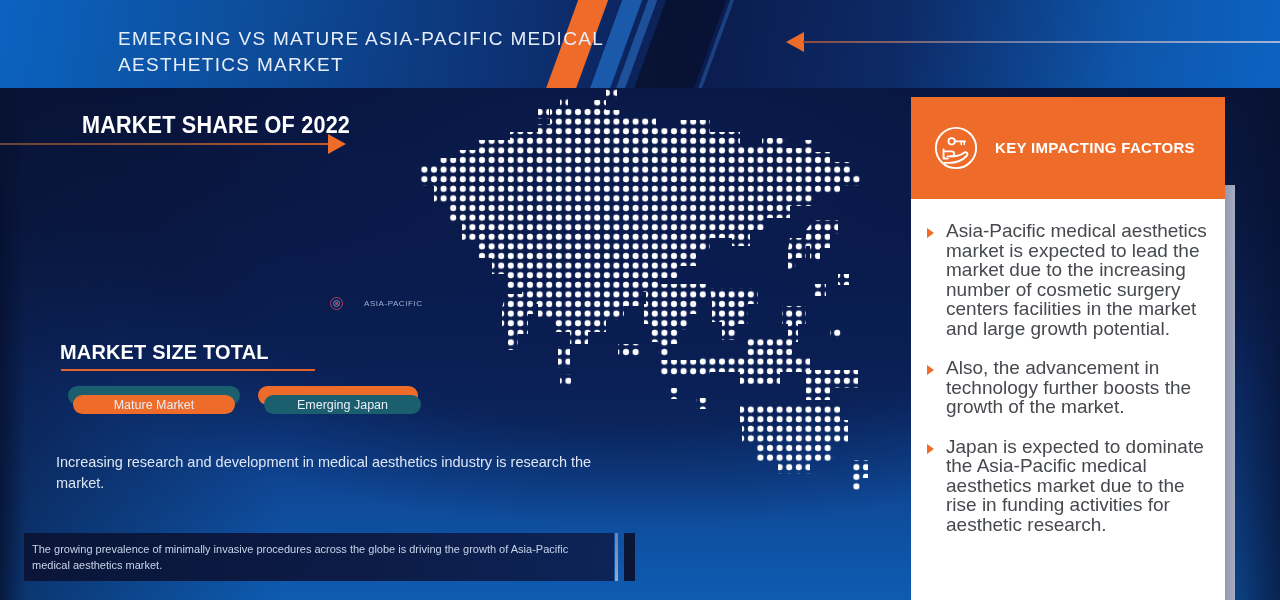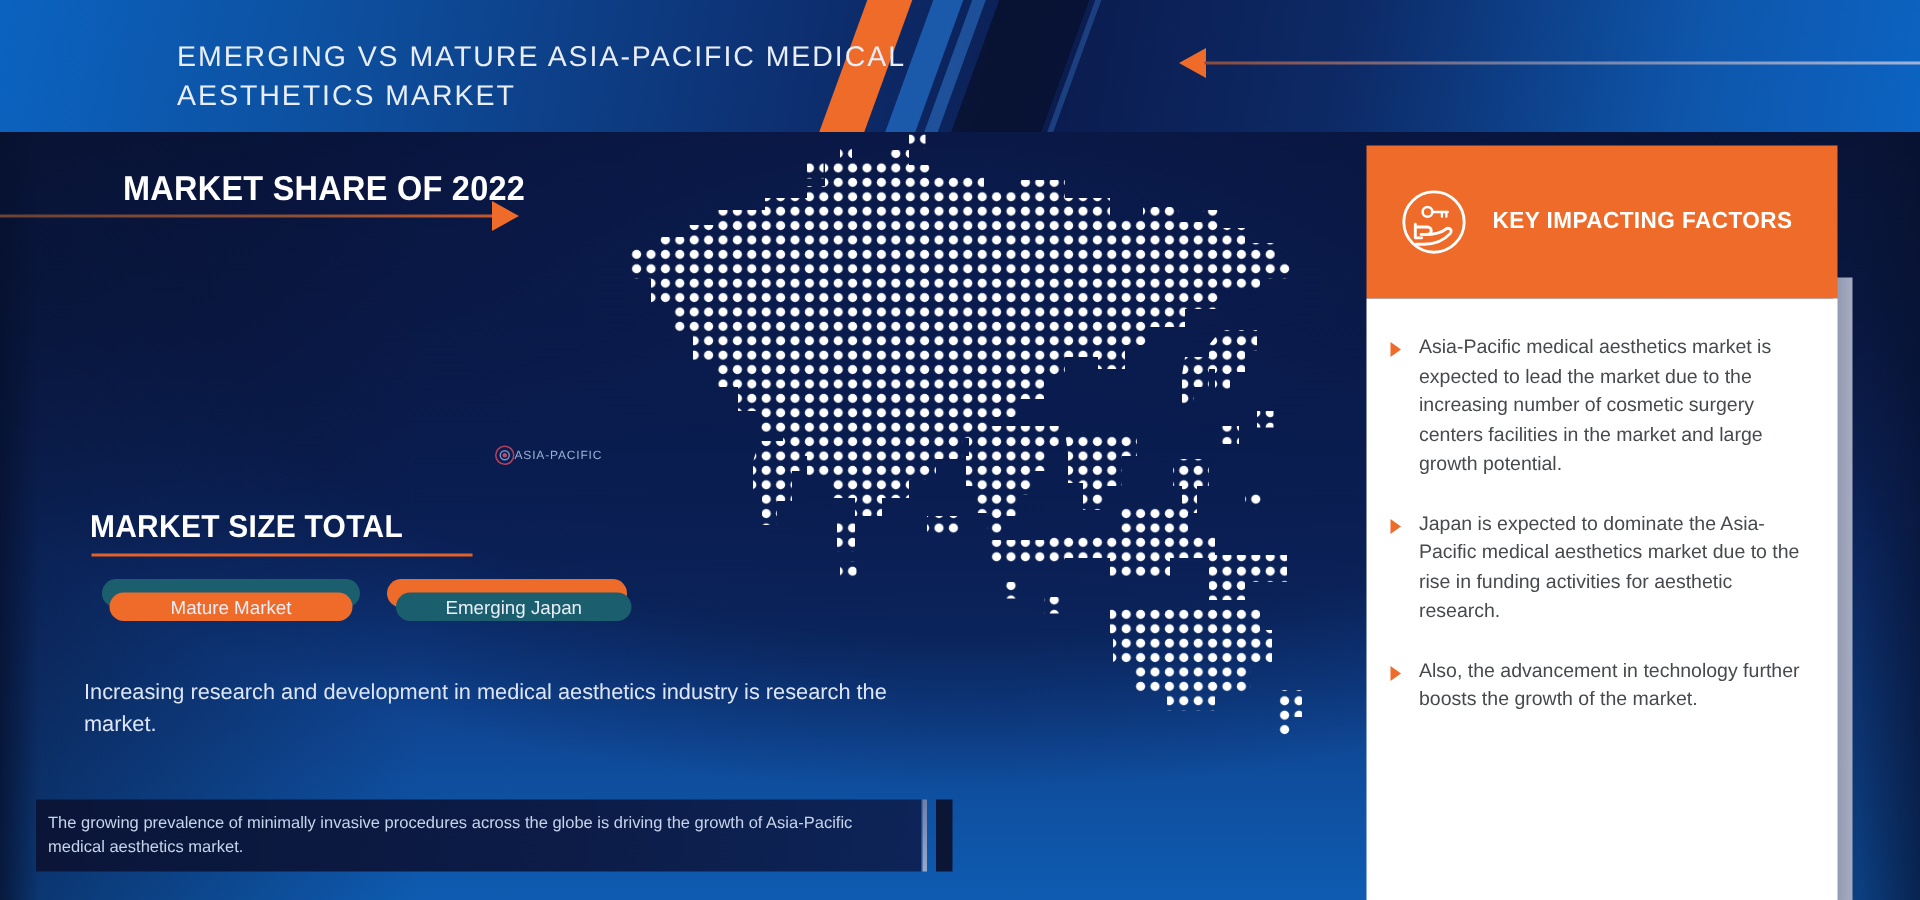--- a/index.html
+++ b/index.html
@@ -82,21 +82,21 @@
     border-top:10px solid transparent;
     border-bottom:10px solid transparent;
     border-left:18px solid #ef6b29;
   }
 
   
   .map-wrap { position:absolute; left:410px; top:88px; width:460px; height:412px; }
   .map-wrap svg { display:block; width:100%; height:100%; }
 
   
-  .ap-marker { position:absolute; left:330px; top:297px; display:flex; align-items:center; gap:0; }
+  .ap-marker { position:absolute; left:330px; top:297px; display:flex; align-items:center; gap:21px; }
   .ap-icon { width:13px;height:13px; position:relative; }
   .ap-icon .ring1{position:absolute;inset:0;border:1.4px solid #b8405a;border-radius:50%;}
   .ap-icon .ring2{position:absolute;inset:3px;border:1.3px solid #7d8fc4;border-radius:50%;}
   .ap-icon .dot{position:absolute;inset:5px;background:#c04a5e;border-radius:50%;}
   .ap-label { color:#9fb0d8; font-size:8px; letter-spacing:.55px; font-weight:500; }
 
   
   .mst-title {
     position:absolute; left:60px; top:340px;
     color:#ffffff; font-size:21px; font-weight:700; letter-spacing:.2px;
@@ -151,21 +151,21 @@
   .kf-title { color:#ffffff; font-size:15.5px; font-weight:700; letter-spacing:.3px;
     transform:scaleX(.97); transform-origin:left center; }
   .kf-body {
     position:absolute; left:0; top:102px; width:314px; height:401px;
     background:#ffffff; padding:22px 18px 0 16px;
   }
   .kf-item { display:flex; gap:10px; margin-bottom:20px; }
   .kf-bullet { flex:0 0 9px; margin-top:7px; width:0;height:0;
     border-top:5px solid transparent; border-bottom:5px solid transparent;
     border-left:7px solid #ef6b29; }
-  .kf-text { color:#46494e; font-size:13px; line-height:19.5px; }
+  .kf-text { color:#46494e; font-size:19px; line-height:19.5px; }
 
   
   .edge-left { position:absolute; left:0; top:88px; width:26px; height:512px;
     background:linear-gradient(90deg,rgba(6,16,46,.75),rgba(6,16,46,0)); }
   .edge-right { position:absolute; right:0; top:88px; width:40px; height:512px;
     background:linear-gradient(270deg,rgba(6,16,46,.55),rgba(6,16,46,0)); }
 </style>
 </head>
 <body>
 
@@ -307,22 +307,22 @@
       <div class="kf-title">KEY IMPACTING FACTORS</div>
     </div>
 
     <div class="kf-body">
       <div class="kf-item">
         <span class="kf-bullet"></span>
         <span class="kf-text">Asia-Pacific medical aesthetics market is expected to lead the market due to the increasing number of cosmetic surgery centers facilities in the market and large growth potential.</span>
       </div>
       <div class="kf-item">
         <span class="kf-bullet"></span>
-        <span class="kf-text">Japan is expected to dominate the Asia-Pacific medical aesthetics market due to the rise in funding activities for aesthetic research.</span>
+        <span class="kf-text">Also, the advancement in technology further boosts the growth of the market.</span>
       </div>
       <div class="kf-item">
         <span class="kf-bullet"></span>
-        <span class="kf-text">Also, the advancement in technology further boosts the growth of the market.</span>
+        <span class="kf-text">Japan is expected to dominate the Asia-Pacific medical aesthetics market due to the rise in funding activities for aesthetic research.</span>
       </div>
     </div>
   </div>
 
 </div>
 
 </body></html>

